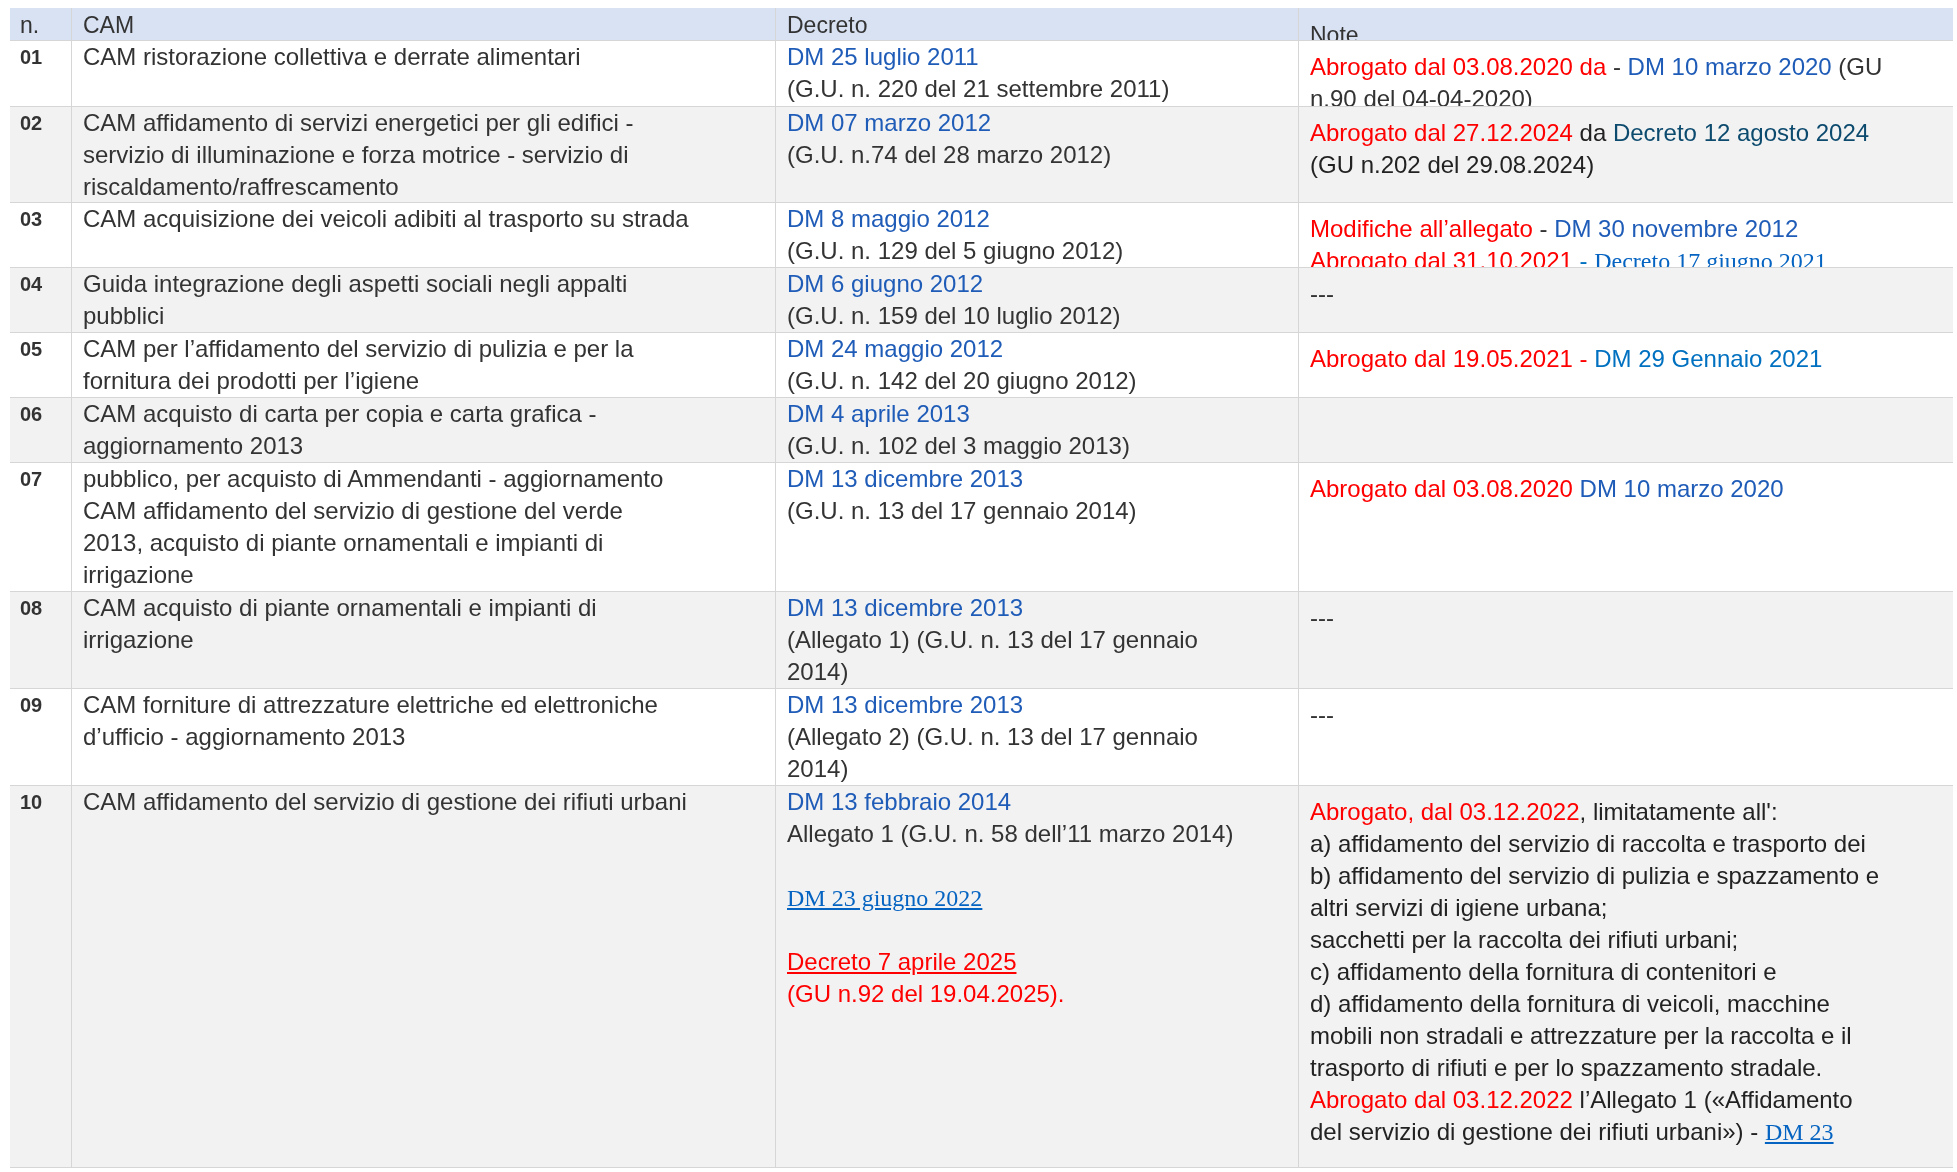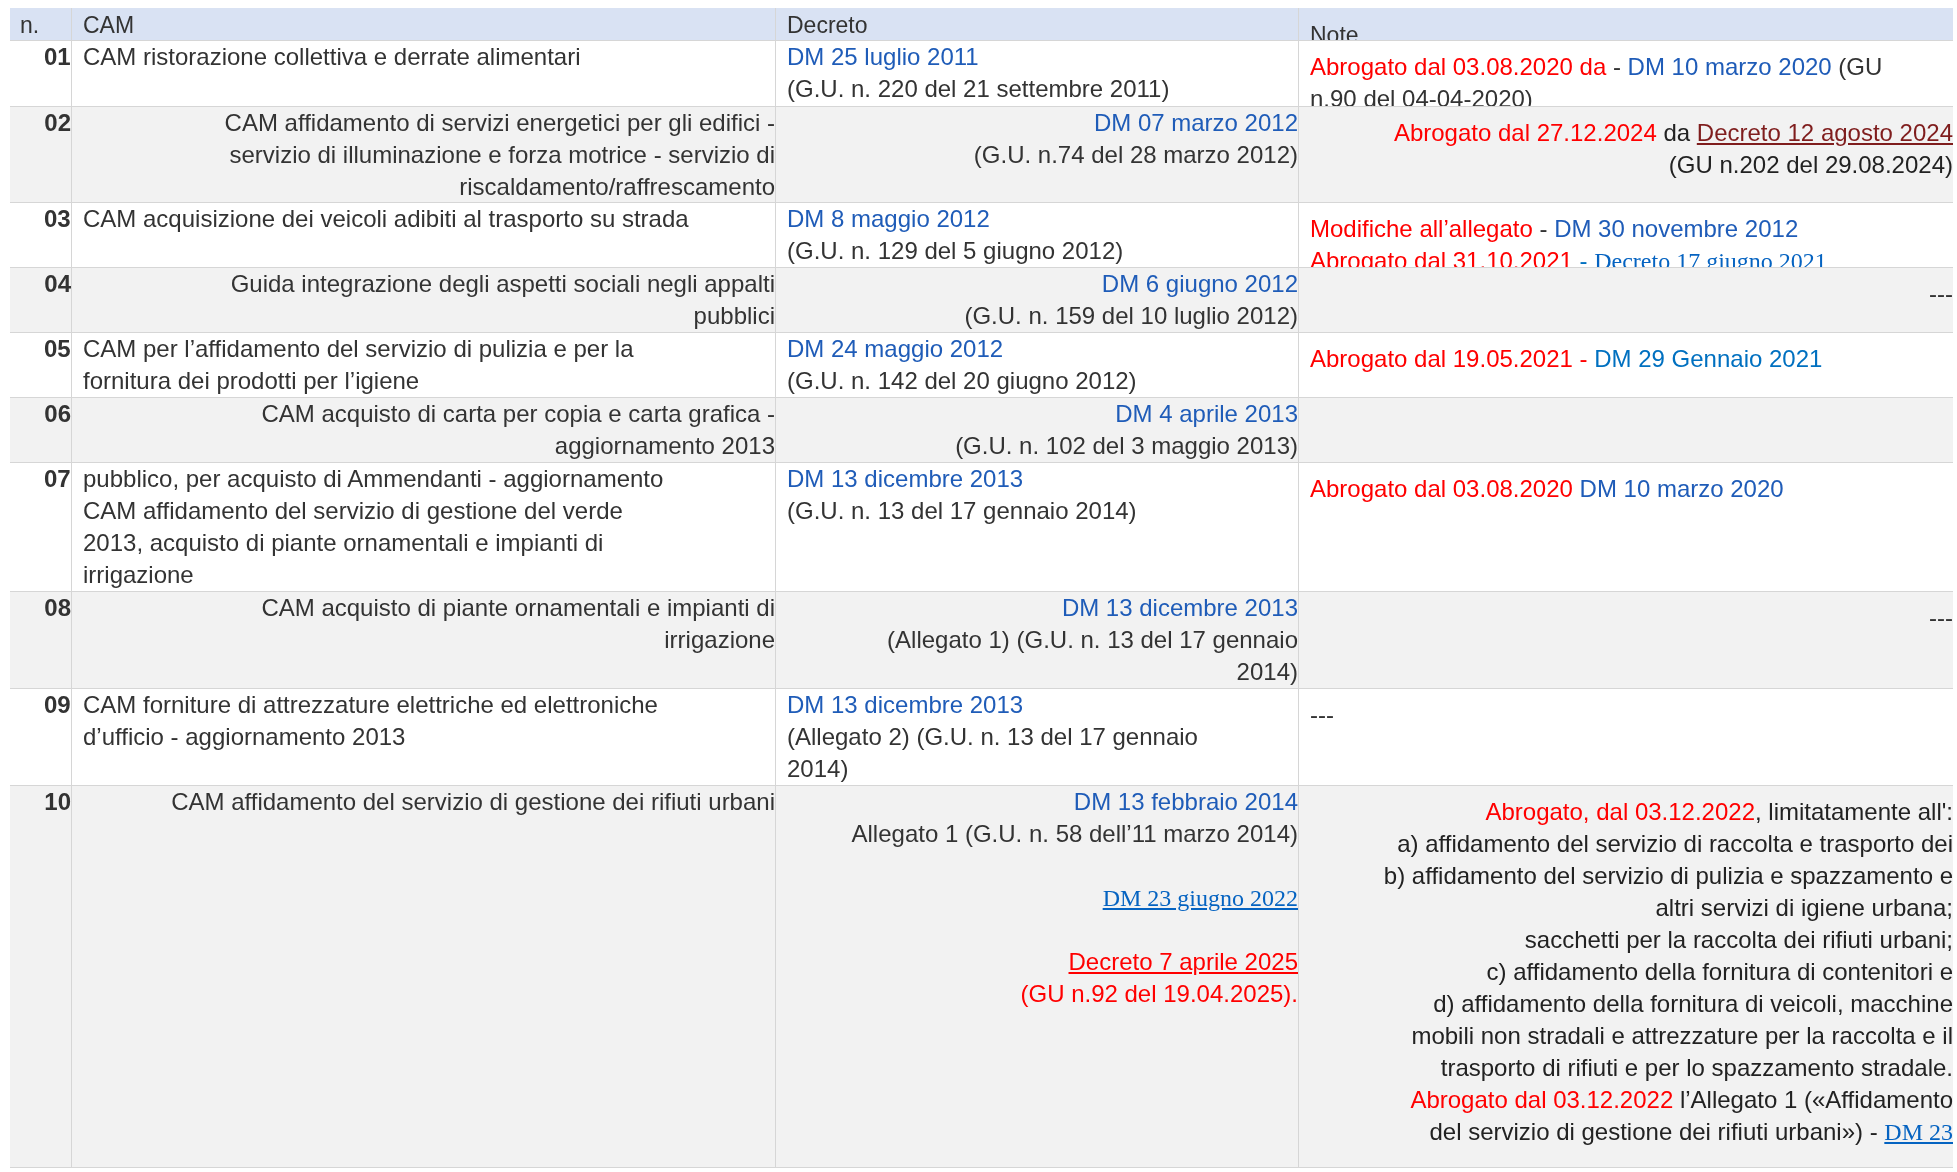--- a/index.html
+++ b/index.html
@@ -2,35 +2,35 @@
 <html><head>
 <meta charset="utf-8">
 <style>
   html, body { margin: 0; padding: 0; background: #ffffff; }
   body { width: 1957px; height: 1172px; overflow: hidden; position: relative;
          font-family: "Liberation Sans", sans-serif; color: #333333; }
   .tbl { position: absolute; left: 10px; top: 8px; width: 1943px; border-collapse: collapse; }
   .row { display: flex; border-bottom: 1px solid #d6d6d6; box-sizing: border-box; }
   .row.hdr { background: #d9e2f3; height: 33px; }
   .row.odd { background: #ffffff; }
-  .row.even { background: #f2f2f2; text-align: right; }
+  .row.even { background: #f2f2f2; }
   .cell { box-sizing: border-box; border-right: 1px solid #d6d6d6; padding: 0 0 0 11px; overflow: hidden; }
   .cell:last-child { border-right: none; }
   .c-n { width: 62px; padding-left: 10px; }
   .c-cam { width: 704px; }
   .c-dec { width: 523px; }
   .c-note { width: 654px; margin-top: 10px; }
   .line { font-size: 24px; line-height: 32px; white-space: nowrap; height: 32px; }
   .hdr .line { font-size: 23px; line-height: 30px; height: 30px; margin-top: 2px; color: #333333; }
-  .num { font-weight: bold; font-size: 24px; line-height: 32px; color: #333333; margin-left: 24px; }
+  .num { font-weight: bold; font-size: 20px; line-height: 32px; color: #333333; }
   .red { color: #ff0000; }
   .blue { color: #1f5cb8; }
   .blue2 { color: #0070c0; }
   .link { color: #0563c1; text-decoration: underline; font-family: Liberation Serif, serif; }
-  .link-light { color: #7f1d1d; text-decoration: underline; }
+  .link-light { color: #0c4a6e; }
   .link-red { color: #ff0000; text-decoration: underline; }
   .dark { color: #222222; }
   .blank { height: 32px; }
 </style>
 </head>
 <body>
 
 <div class="tbl">
 
   <div class="row hdr">

